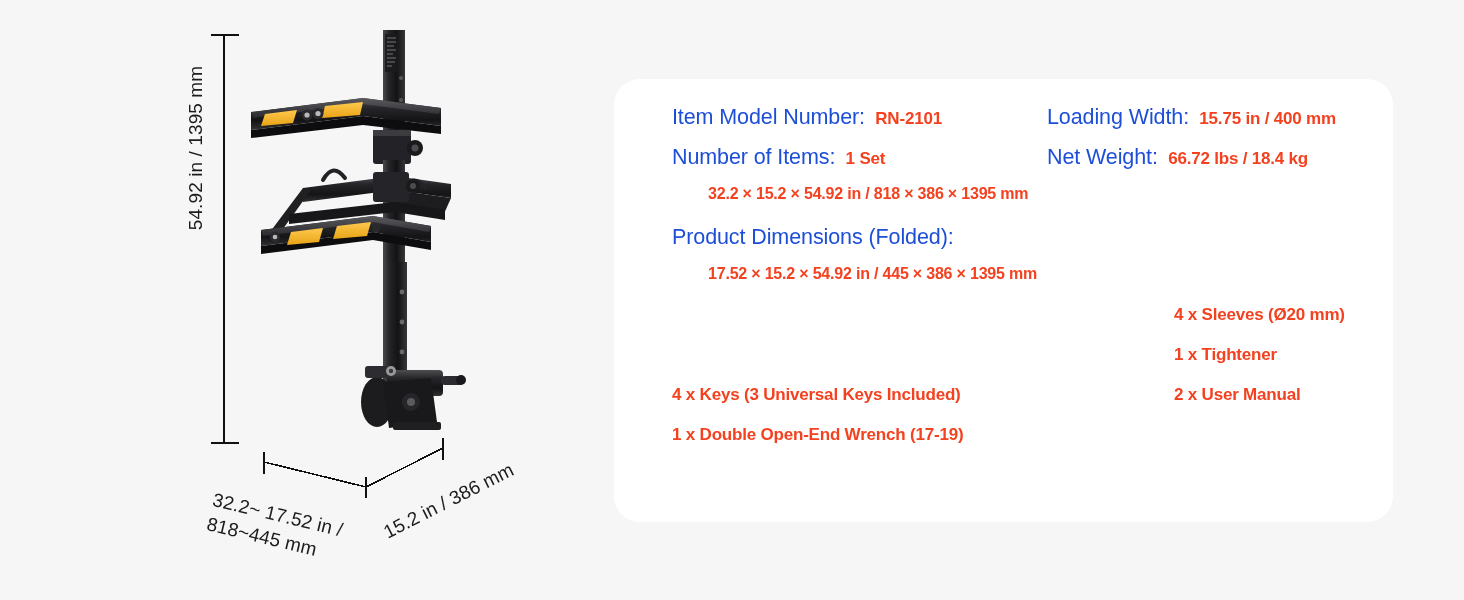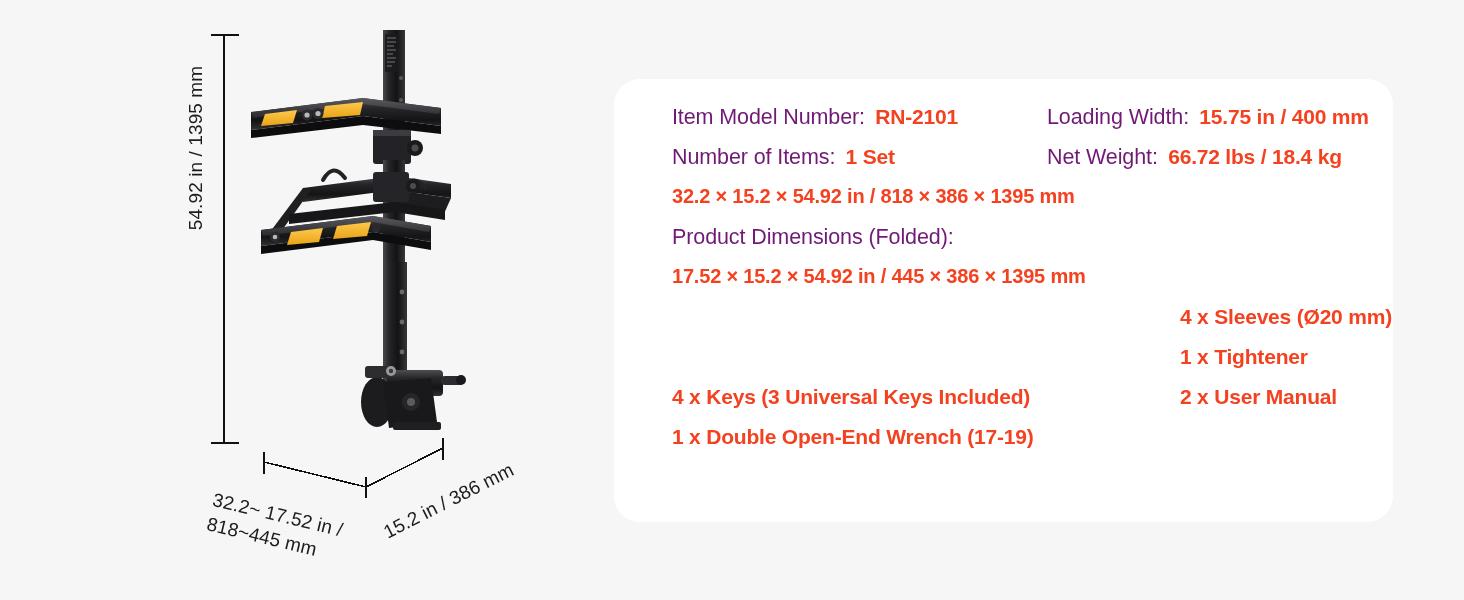--- a/index.html
+++ b/index.html
@@ -99,36 +99,37 @@
     left: 28px;
     top: 0;
     white-space: nowrap;
   }
   .spec-col-right {
     position: absolute;
     left: 403px;
     top: 0;
     white-space: nowrap;
   }
-  .spec-col-right.accessory-col { left: 530px; margin-left: 6px; }
+  .spec-col-right.accessory-col { left: 530px; }
 
   .lbl {
-    color: #701a75;
+    color: #1d4ed8;
     font-size: 21.5px;
     font-weight: 400;
     letter-spacing: -0.1px;
   }
   .val {
     color: #f4411f;
-    font-size: 21px;
+    font-size: 17px;
     font-weight: 700;
     letter-spacing: -0.2px;
   }
   .val.full {
-    font-size: 20px;
+    font-size: 16px;
+    margin-left: 36px;
   }
 </style>
 </head>
 <body>
 
 <div id="product-diagram">
 
   <svg id="product-photo" viewBox="0 0 230 430" xmlns="http://www.w3.org/2000/svg">
     <defs>
       <linearGradient id="metalV" x1="0" y1="0" x2="1" y2="0">

